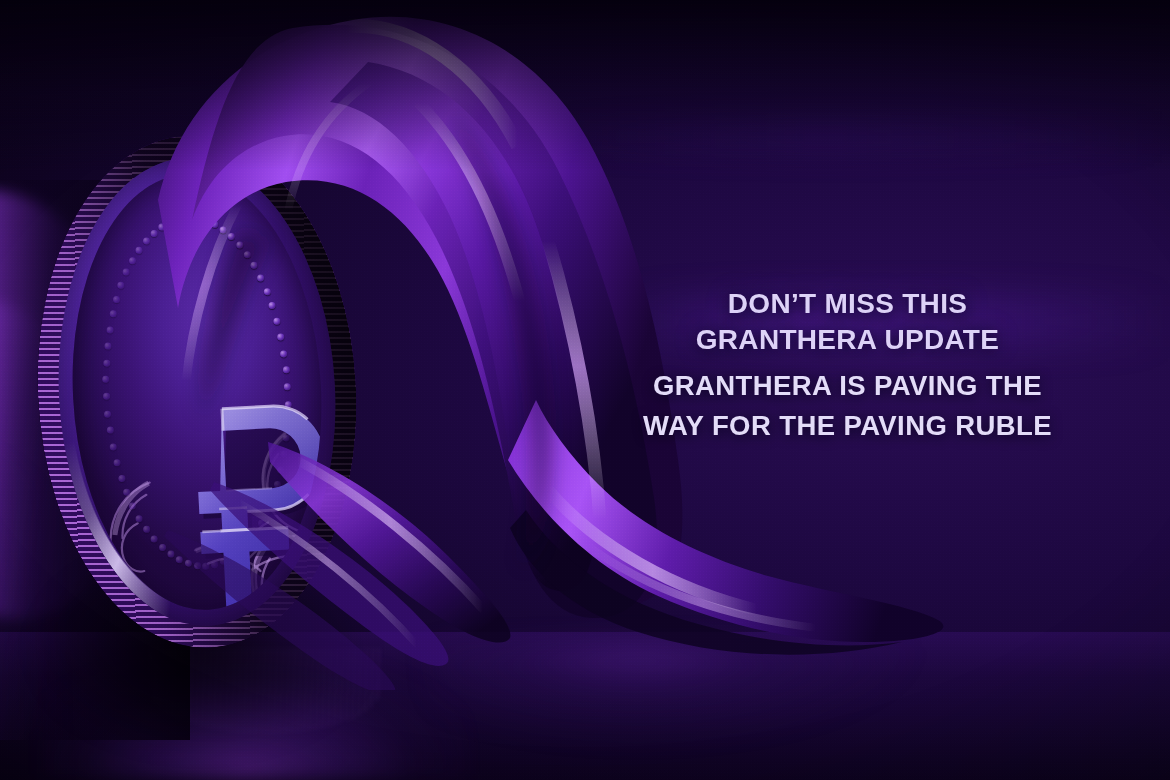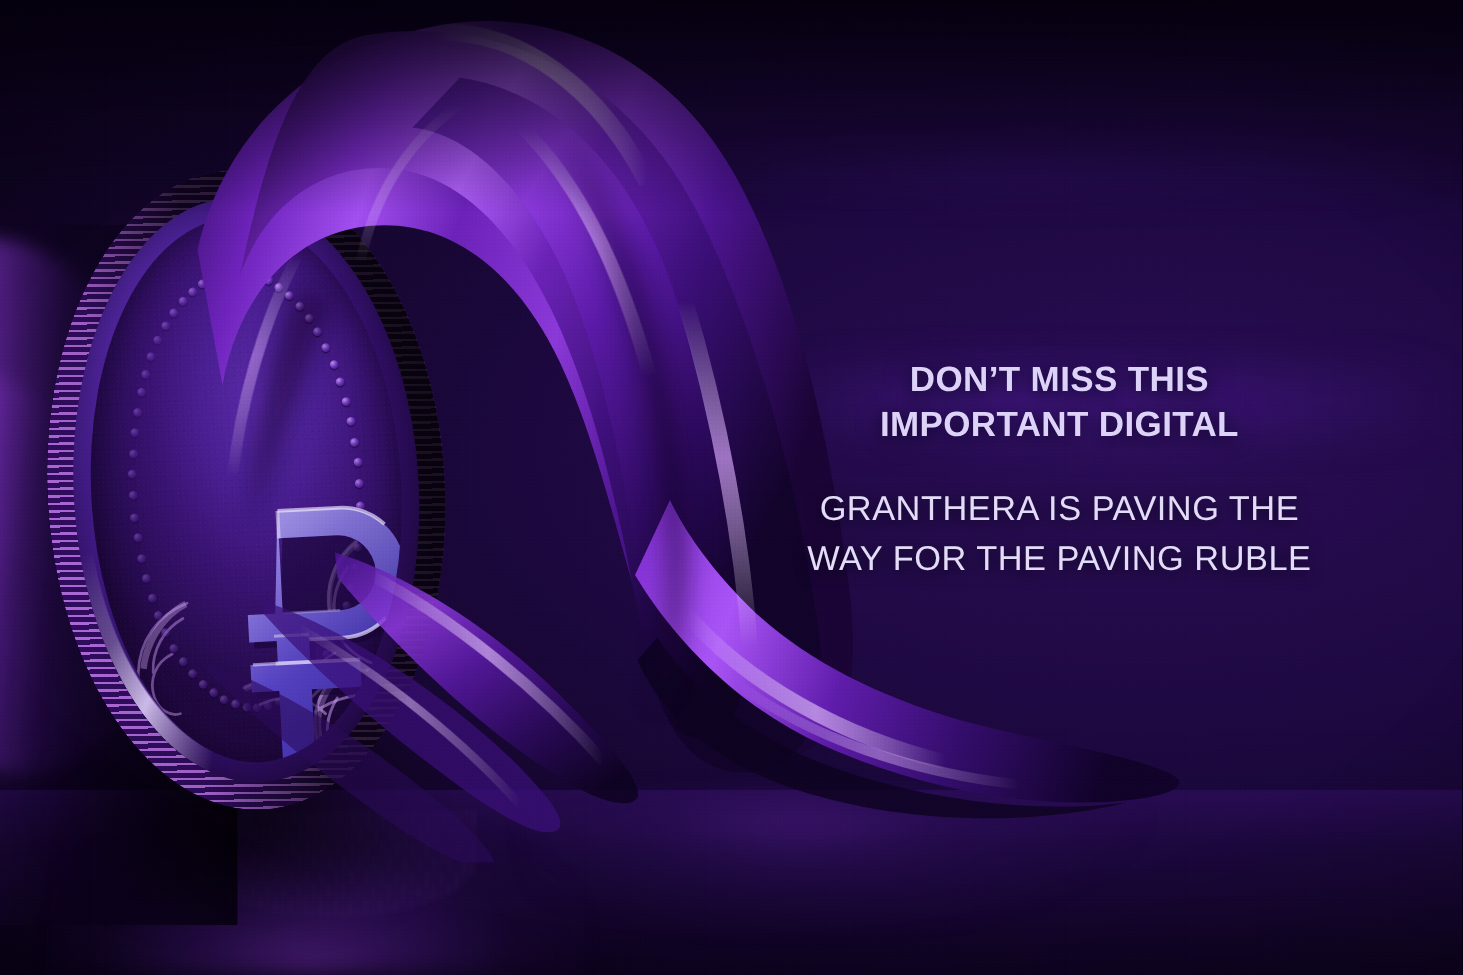--- a/index.html
+++ b/index.html
@@ -206,24 +206,24 @@
   }
   .headline{
     color:#ddd2f7;
     font-family:"Liberation Sans", sans-serif;
     font-weight:700; font-size:28px; line-height:1.30;
     letter-spacing:.3px;
     text-shadow:0 2px 14px rgba(8,2,22,.85), 0 0 30px rgba(120,60,200,.22);
   }
   .headline .l2{ display:block; }
   .subcopy{
-    margin-top:28px;
+    margin-top:7px;
     color:#e3dcf8;
     font-family:"Liberation Sans", sans-serif;
-    font-weight:400; font-size:27.5px; line-height:1.45;
+    font-weight:700; font-size:27.5px; line-height:1.45;
     letter-spacing:.4px;
     text-shadow:0 2px 12px rgba(8,2,22,.8);
   }
   .subcopy .l2{ display:block; }
 
   .noise{
     position:absolute; inset:0; pointer-events:none; opacity:.05;
     background-image:
       radial-gradient(rgba(255,255,255,.9) .5px, transparent .6px);
     background-size:3px 3px;
@@ -490,21 +490,21 @@
     </g>
   </svg>
 
   <div class="bg-vignette"></div>
   <div class="bg-topglow"></div>
 
 
   <div class="copy">
     <div class="headline">
       <span class="l1">DON’T MISS THIS</span>
-      <span class="l2">IMPORTANT DIGITAL</span>
+      <span class="l2">GRANTHERA UPDATE</span>
     </div>
     <div class="subcopy">
       <span class="l1">GRANTHERA IS PAVING THE</span>
       <span class="l2">WAY FOR THE PAVING RUBLE</span>
     </div>
   </div>
 
   <div class="noise"></div>
 </div>
 

